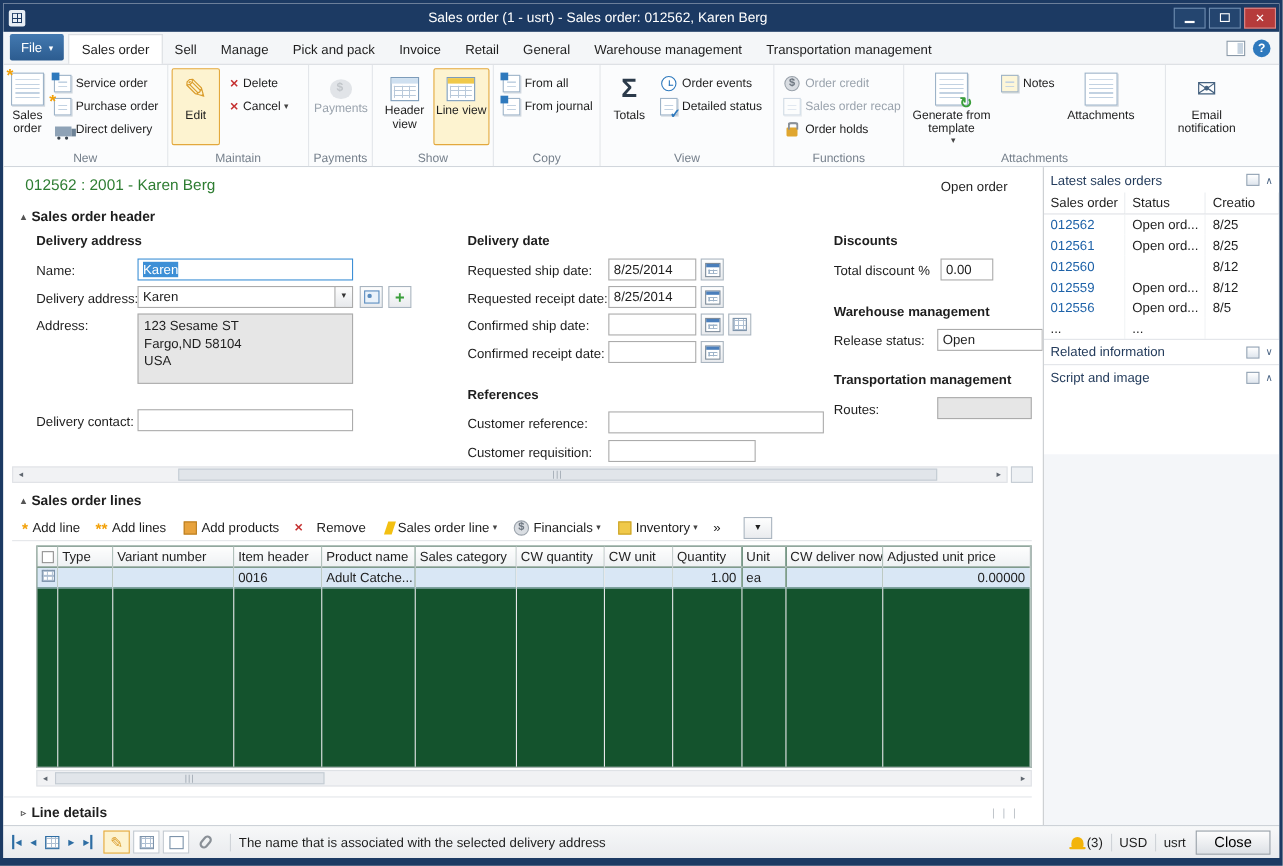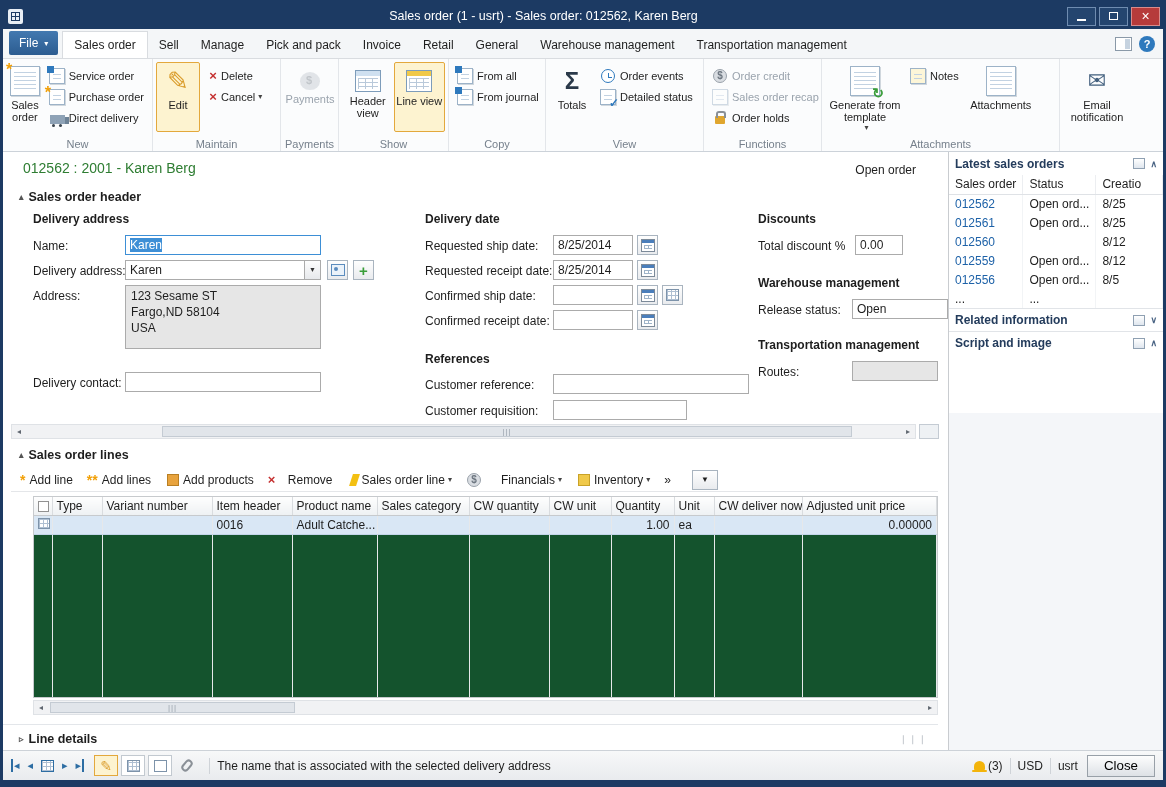--- a/index.html
+++ b/index.html
@@ -110,21 +110,21 @@
 .g th{height:18px;background:linear-gradient(#fefefe,#eef1f3);border-right:1px solid #d9dcdf;border-bottom:1px solid #c7cacd;font-weight:normal;text-align:left;padding:0 4px;font-size:12px;overflow:hidden;white-space:nowrap}
 .g td{height:19px;border-right:1px solid #e6e8ea;padding:0 4px;overflow:hidden;white-space:nowrap}
 tr.sel-row td{background:#d9e7f5;border-bottom:1px solid #c3d5e8}
 .r{text-align:right}
 tr.filler td{height:163px}
 .cb{display:inline-block;width:11px;height:11px;border:1px solid #919191;background:#fff;vertical-align:middle}
 .split{position:absolute;left:0;right:10px;height:1px;background:#e3e6ea}
 .grips{position:absolute;color:#b3b9c0;font-size:9px;letter-spacing:2px}
 
 .rightpanel{position:absolute;top:149px;right:0;width:215px;height:598px;background:#fff;border-left:1px solid #c9ccd0;overflow:hidden}
-.fbh{display:flex;align-items:center;height:23px;padding:0 6px;color:#243c5c;font-weight:bold;border-top:1px solid #e1e4e8}
+.fbh{display:flex;align-items:center;height:23px;padding:0 6px;color:#243c5c;font-weight:normal;border-top:1px solid #e1e4e8}
 .fbh .sp{flex:1}
 .fbic{width:12px;height:11px;border:1px solid #8fa0b2;background:linear-gradient(#fff,#dfe6ee);margin-left:5px;flex:none}
 .chev{margin-left:5px;color:#4a6484;font-size:9px}
 .fbt{width:100%;border-collapse:collapse}
 .fbt th{font-weight:normal;text-align:left;padding:2px 6px;border-bottom:1px solid #dfe2e6;border-right:1px solid #eceef1;height:19px;white-space:nowrap;overflow:hidden}
 .fbt td{padding:2px 6px;height:19px;border-right:1px solid #f2f4f6;white-space:nowrap;overflow:hidden}
 .link{color:#1e62a8}
 .fb-fill{position:absolute;left:0;right:0;bottom:0;top:261px;background:#f4f6f9}
 
 .statusbar{position:absolute;left:0;right:0;bottom:0;height:30px;background:linear-gradient(#f7f8f9,#e9ebee);border-top:1px solid #cdd2d8;display:flex;align-items:center;padding:0 8px}
@@ -419,21 +419,21 @@
           <span class="tic redx">×</span>
           <span>Remove</span>
         </div>
       <div class="tbtn">
           <span class="tic bolt"></span>
           <span>Sales order line</span>
           <span class="bcaret">▾</span>
         </div>
       <div class="tbtn">
           <span class="tic coin">$</span>
-          <span style="margin-left:16px">Financials</span>
+          <span style="margin-left:0">Financials</span>
           <span class="bcaret">▾</span>
         </div>
       <div class="tbtn">
           <span class="tic cube" style="background:#f0c94a;border-color:#c9a227"></span>
           <span>Inventory</span>
           <span class="bcaret">▾</span>
         </div>
       <div class="tbtn">
           <span>»</span>
         </div>

